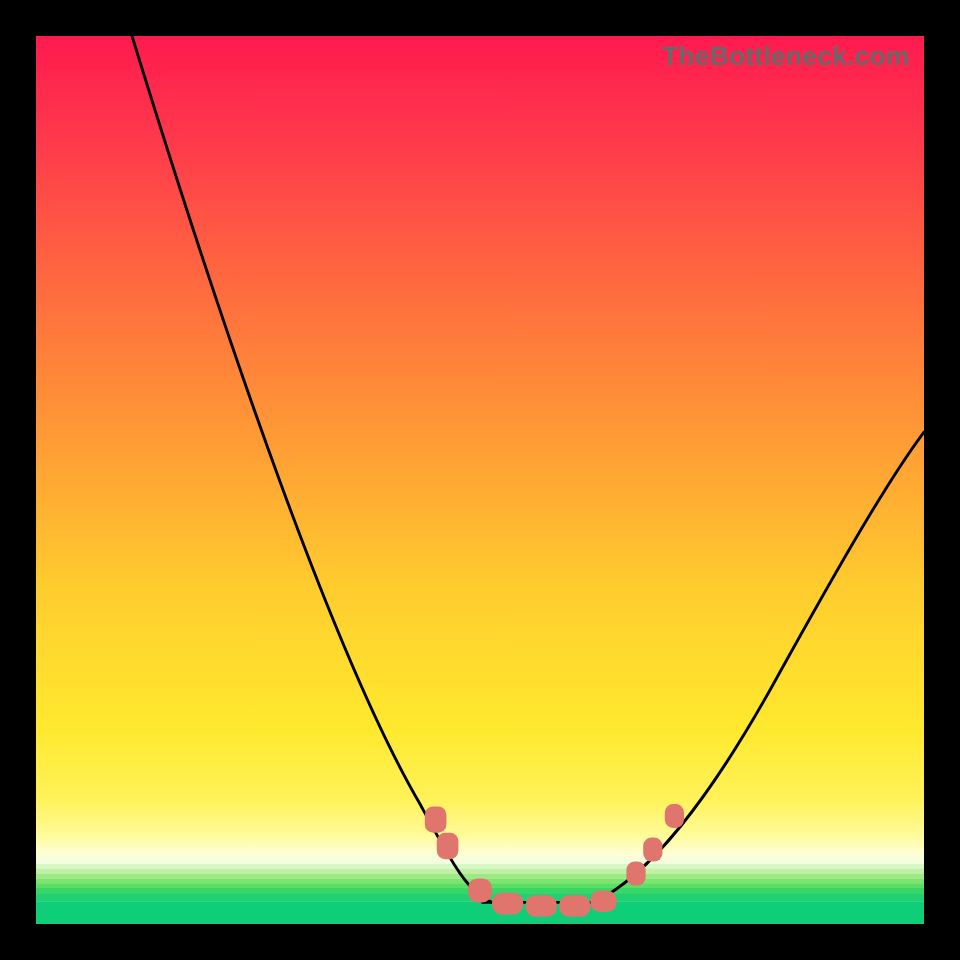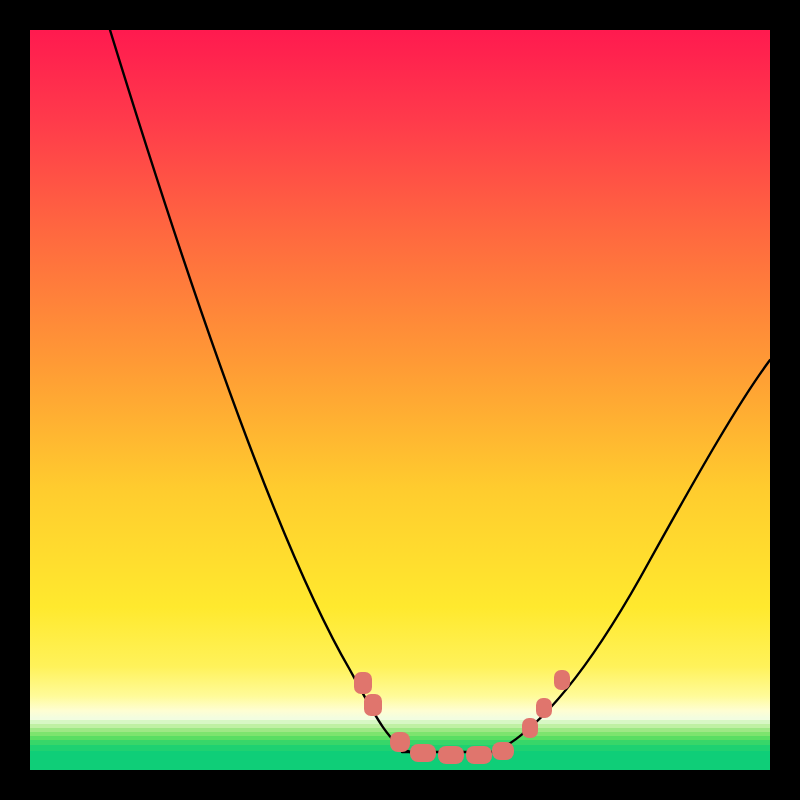--- a/index.html
+++ b/index.html
@@ -114,14 +114,15 @@
         <rect x="380" y="714" width="26" height="18" rx="8"></rect>
         <rect x="408" y="716" width="26" height="18" rx="8"></rect>
         <rect x="436" y="716" width="26" height="18" rx="8"></rect>
         <rect x="462" y="712" width="22" height="18" rx="8"></rect>
         <rect x="492" y="688" width="16" height="20" rx="7"></rect>
         <rect x="506" y="668" width="16" height="20" rx="7"></rect>
         <rect x="524" y="640" width="16" height="20" rx="7"></rect>
       </g>
     </svg>
 
+    <div class="watermark">TheBottleneck.com</div>
   </div>
 </div>
 
 </body></html>

